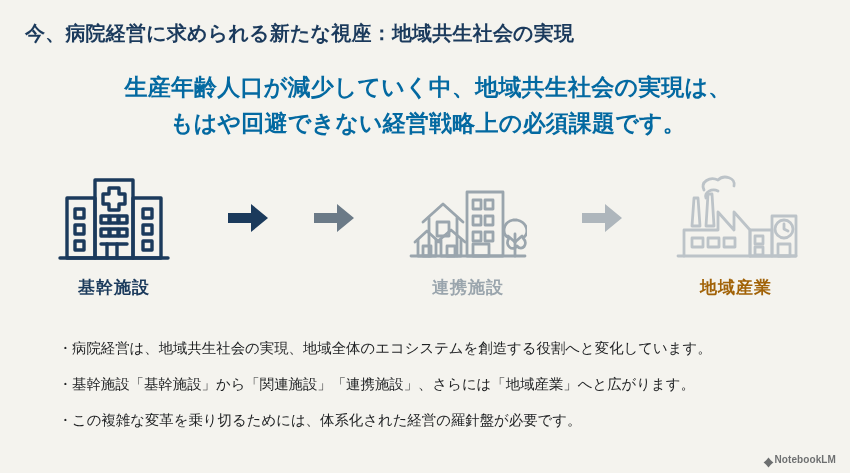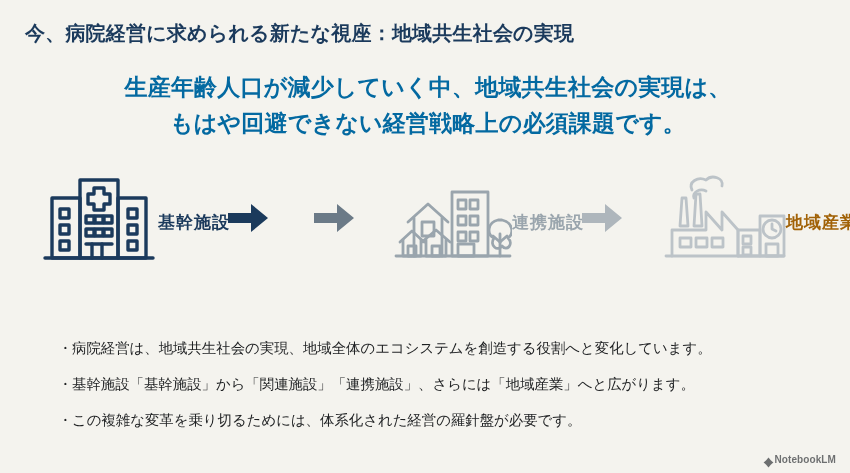--- a/index.html
+++ b/index.html
@@ -63,20 +63,21 @@
     width: 770px;
     height: 140px;
     display: flex;
     flex-direction: row;
     align-items: flex-start;
     justify-content: space-between;
   }
   .flow-step {
     width: 148px;
     display: flex;
+    flex-direction: column;
     align-items: center;
     text-align: center;
   }
   .flow-icon {
     height: 100px;
     display: flex;
     align-items: flex-end;
     justify-content: center;
   }
   .flow-label {

